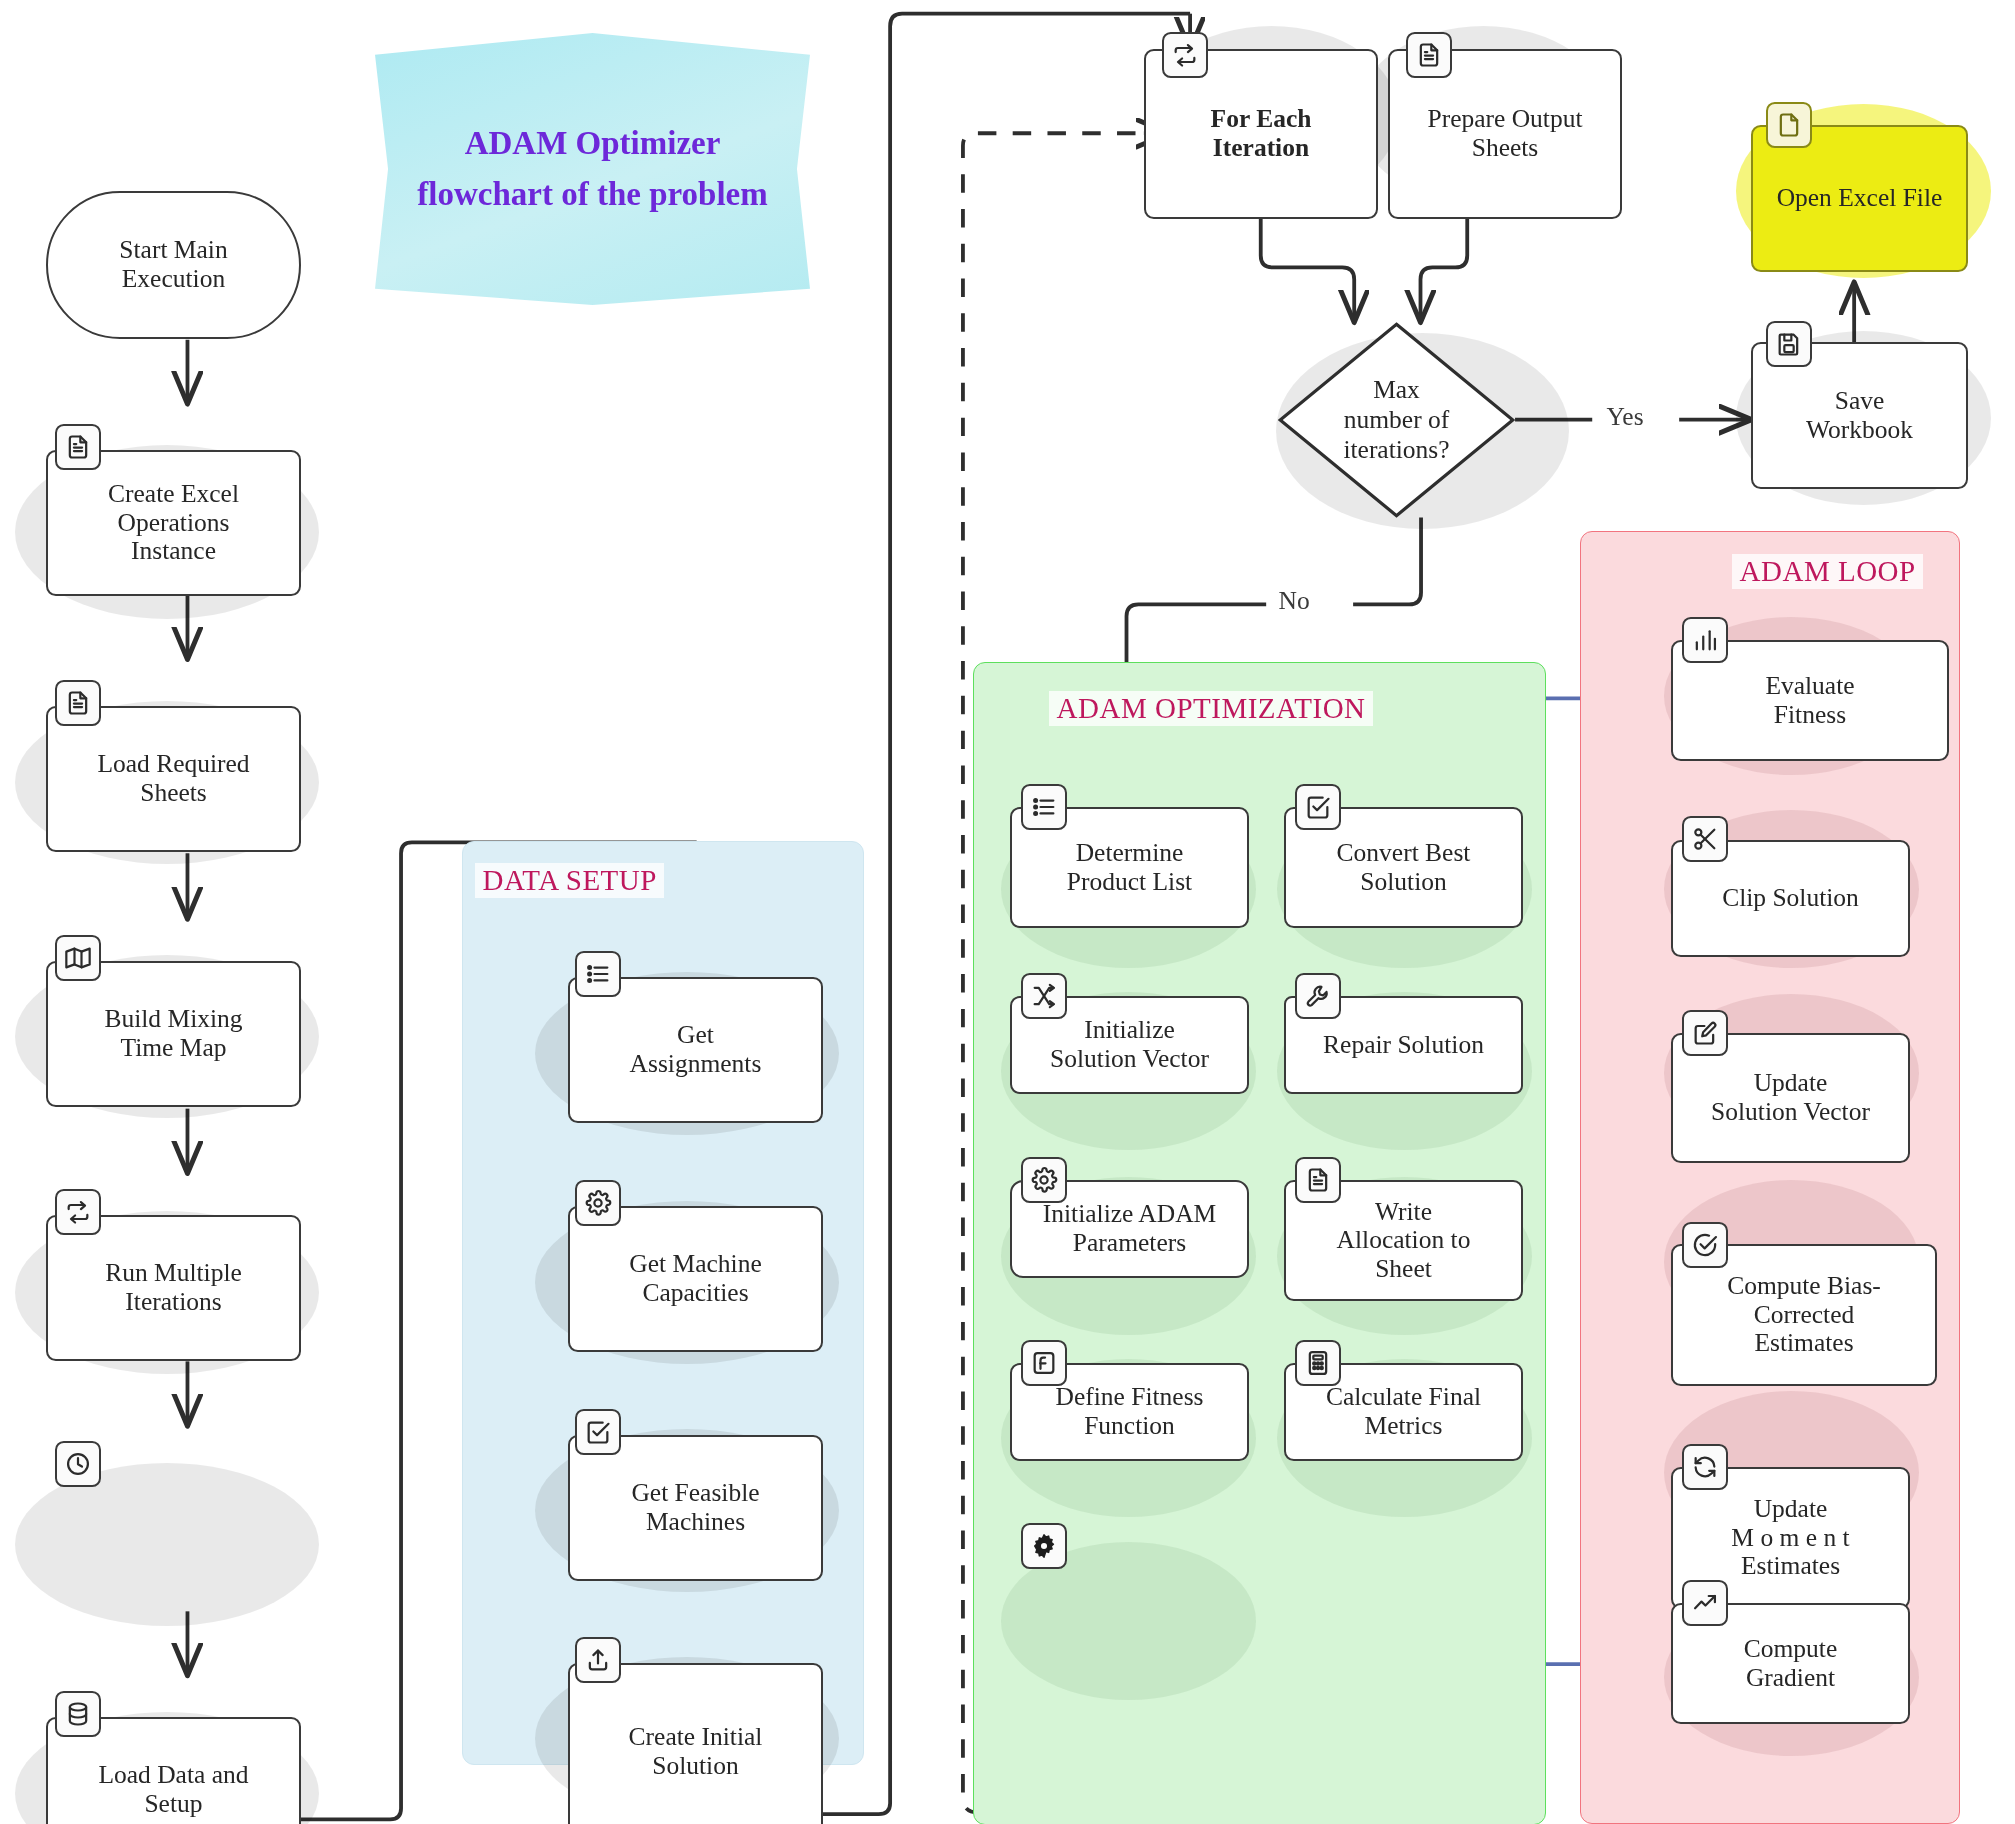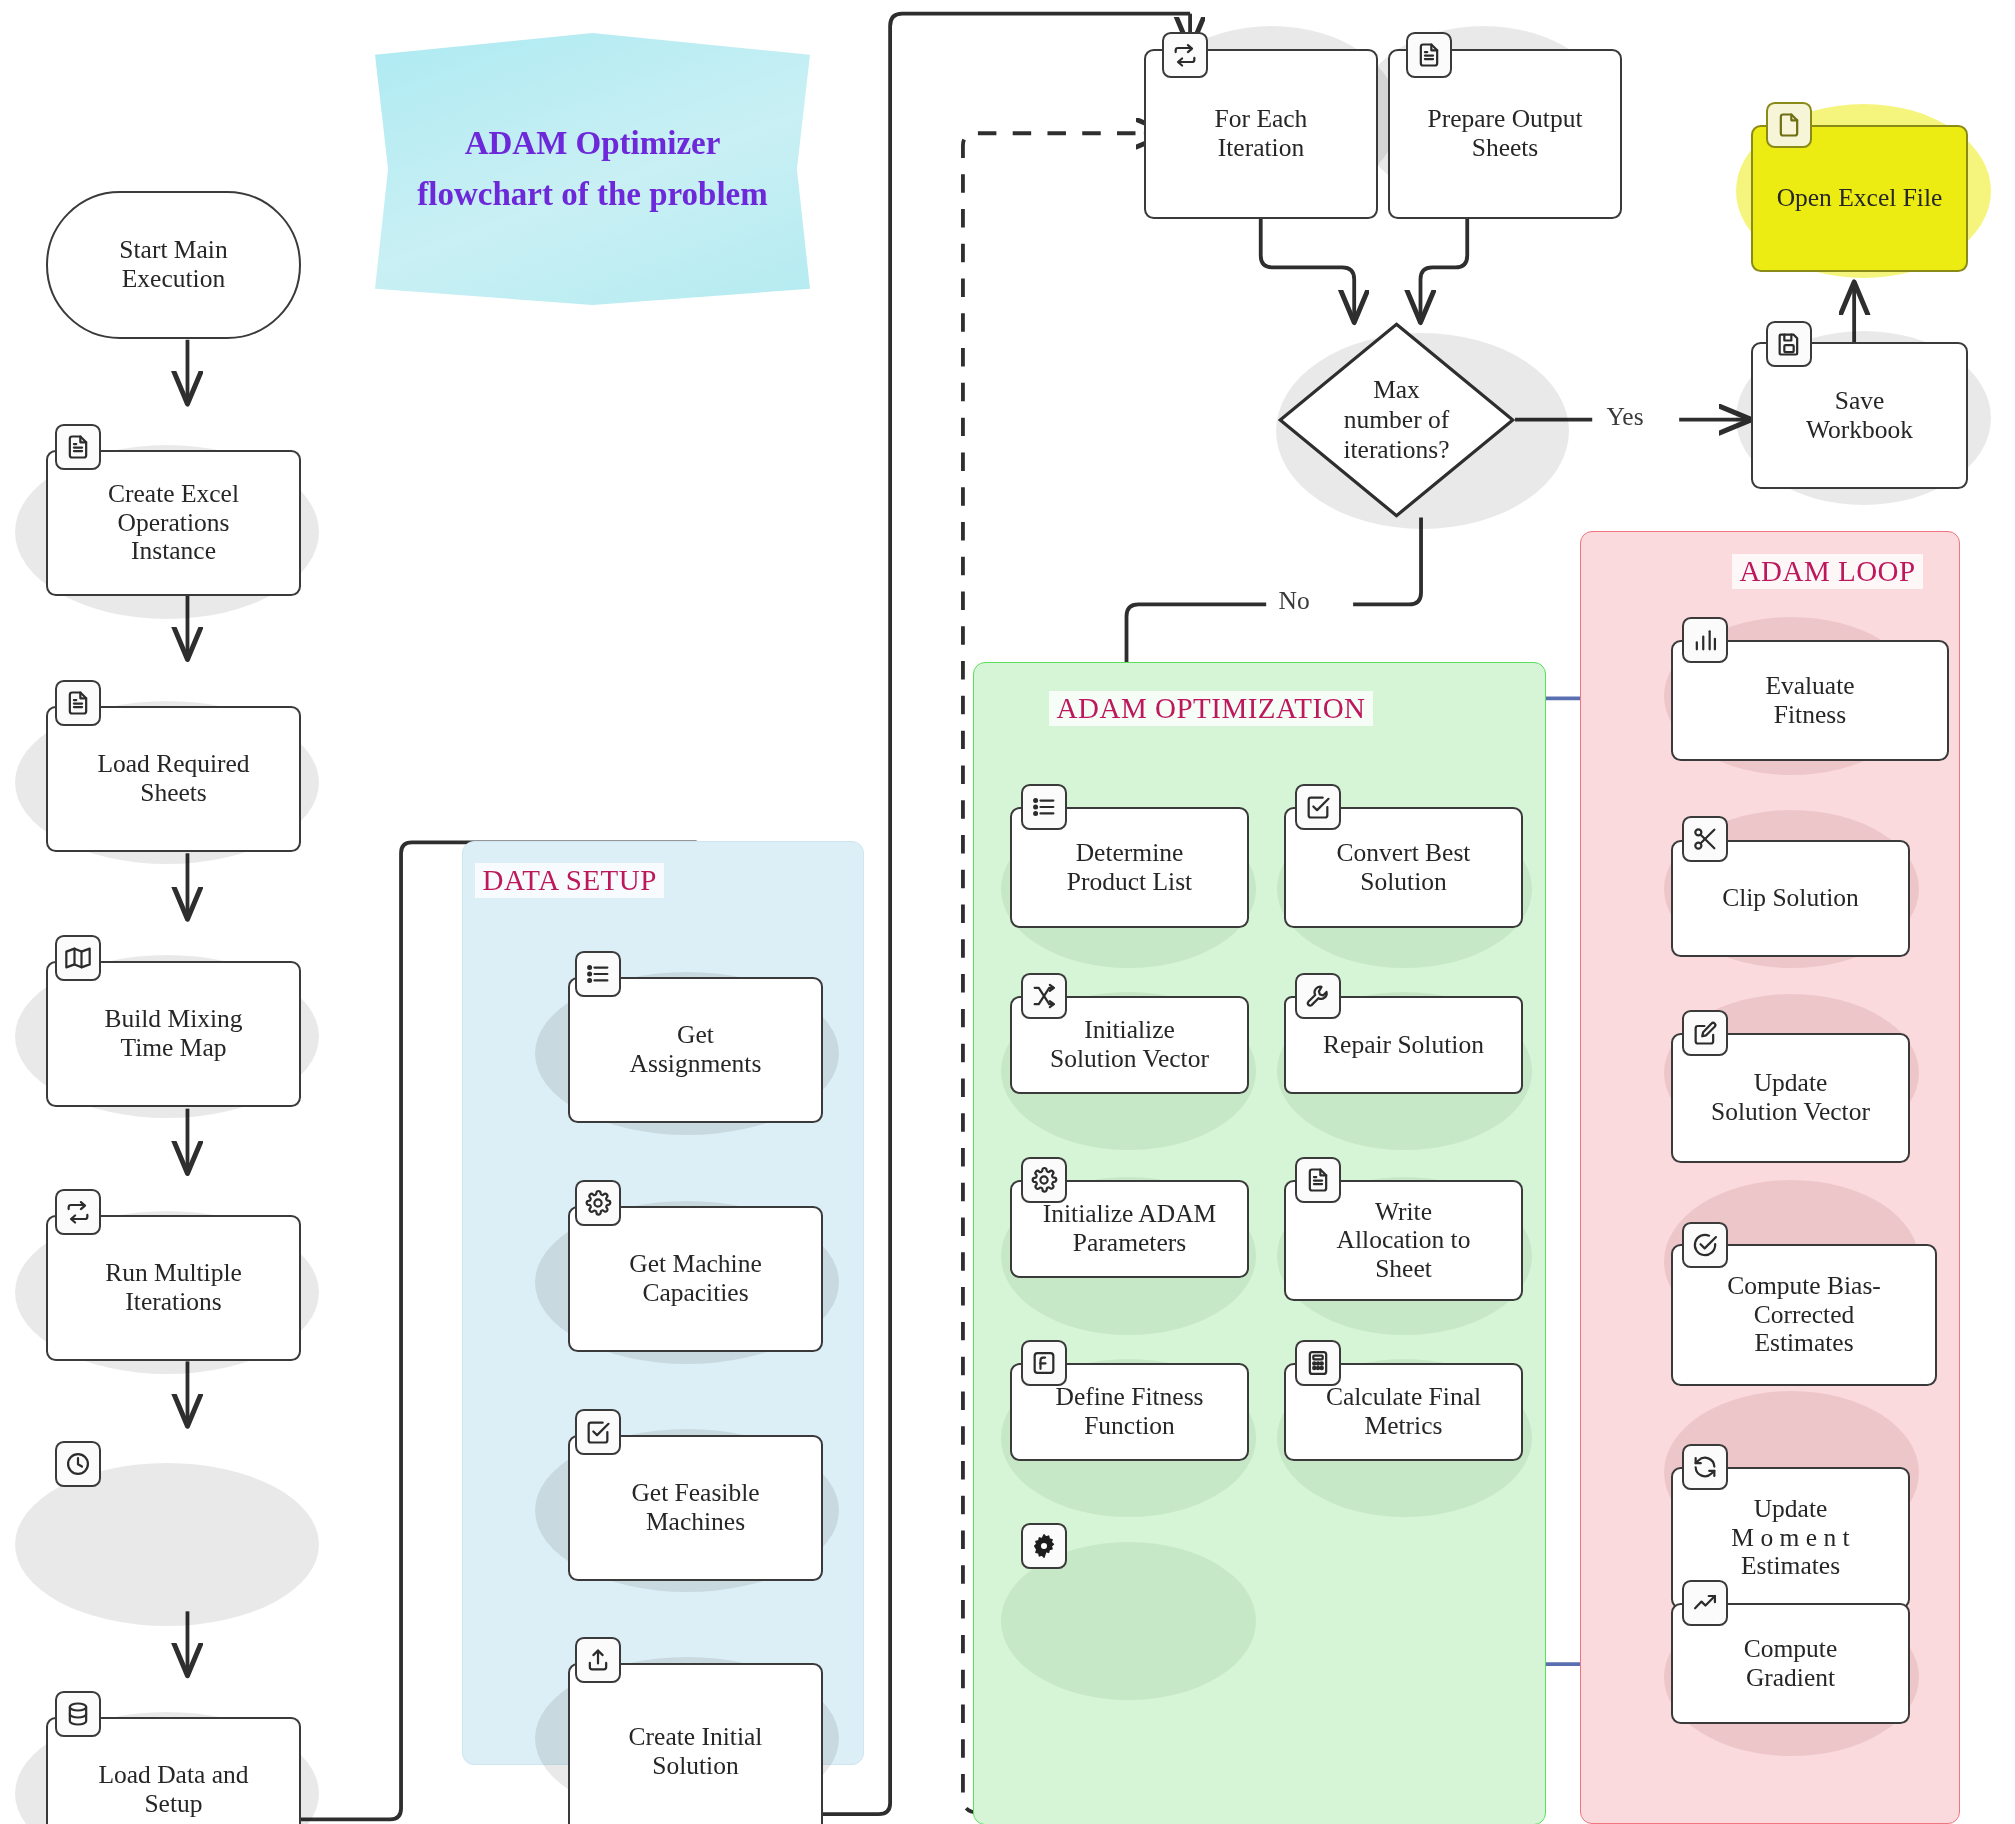--- a/index.html
+++ b/index.html
@@ -392,21 +392,21 @@
 Solution</span>
   </div>
   <div class="badge" style="left:575px;top:1637px;">
     <svg viewBox="0 0 24 24" fill="none" stroke="#2b2b2b" stroke-width="1.9" stroke-linecap="round" stroke-linejoin="round">
       <path d="M5 14.5V18a2 2 0 0 0 2 2h10a2 2 0 0 0 2-2v-3.5"></path>
         <path d="M12 15V4"></path>
         <path d="M8 7.8 12 4l4 3.8"></path>
     </svg>
   </div>
 
-  <div class="node" style="left:1144px;top:49px;width:234px;height:170px;">
+  <div class="node" style="left:1144px;top:49px;width:234px;height:170px;font-weight:bold;">
     <span class="lbl">For Each
 Iteration</span>
   </div>
   <div class="badge" style="left:1162px;top:31.5px;">
     <svg viewBox="0 0 24 24" fill="none" stroke="#2b2b2b" stroke-width="1.9" stroke-linecap="round" stroke-linejoin="round">
       <path d="M4 9.5V8a2 2 0 0 1 2-2h11"></path>
         <path d="M14.5 3.5 18 6.5l-3.5 3"></path>
       <path d="M20 14.5V16a2 2 0 0 1-2 2H7"></path>
         <path d="M9.5 21 6 18l3.5-3"></path>
     </svg>
@@ -481,21 +481,21 @@
   </div>
   <div class="badge" style="left:1021px;top:973px;">
     <svg viewBox="0 0 24 24" fill="none" stroke="#2b2b2b" stroke-width="1.9" stroke-linecap="round" stroke-linejoin="round">
       <path d="M4 5h3.5l9 14H20"></path>
         <path d="M4 19h3.5l9-14H20"></path>
         <path d="M17 2.5 20.5 5 17 7.5"></path>
         <path d="M17 16.5 20.5 19 17 21.5"></path>
     </svg>
   </div>
 
-  <div class="node" style="left:1010px;top:1180px;width:239px;height:98px;">
+  <div class="node" style="left:1010px;top:1180px;width:239px;height:98px;border-radius:13px;">
     <span class="lbl">Initialize ADAM
 Parameters</span>
   </div>
   <div class="badge" style="left:1021px;top:1157px;">
     <svg viewBox="0 0 24 24" fill="none" stroke="#2b2b2b" stroke-width="1.9" stroke-linecap="round" stroke-linejoin="round">
       <circle cx="12" cy="12" r="3.1"></circle>
       <path d="M19.2 14.5a1.5 1.5 0 0 0 .3 1.7l.1.1a1.8 1.8 0 1 1-2.6 2.6l-.1-.1a1.5 1.5 0 0 0-1.7-.3 1.5 1.5 0 0 0-.9 1.4v.2a1.8 1.8 0 1 1-3.6 0v-.1a1.5 1.5 0 0 0-1-1.4 1.5 1.5 0 0 0-1.7.3l-.1.1a1.8 1.8 0 1 1-2.6-2.6l.1-.1a1.5 1.5 0 0 0 .3-1.7 1.5 1.5 0 0 0-1.4-.9h-.2a1.8 1.8 0 1 1 0-3.6h.1a1.5 1.5 0 0 0 1.4-1 1.5 1.5 0 0 0-.3-1.7l-.1-.1a1.8 1.8 0 1 1 2.6-2.6l.1.1a1.5 1.5 0 0 0 1.7.3h.1a1.5 1.5 0 0 0 .9-1.4v-.2a1.8 1.8 0 1 1 3.6 0v.1a1.5 1.5 0 0 0 .9 1.4 1.5 1.5 0 0 0 1.7-.3l.1-.1a1.8 1.8 0 1 1 2.6 2.6l-.1.1a1.5 1.5 0 0 0-.3 1.7v.1a1.5 1.5 0 0 0 1.4.9h.2a1.8 1.8 0 1 1 0 3.6h-.1a1.5 1.5 0 0 0-1.4.9z"></path>
     </svg>
   </div>
 

